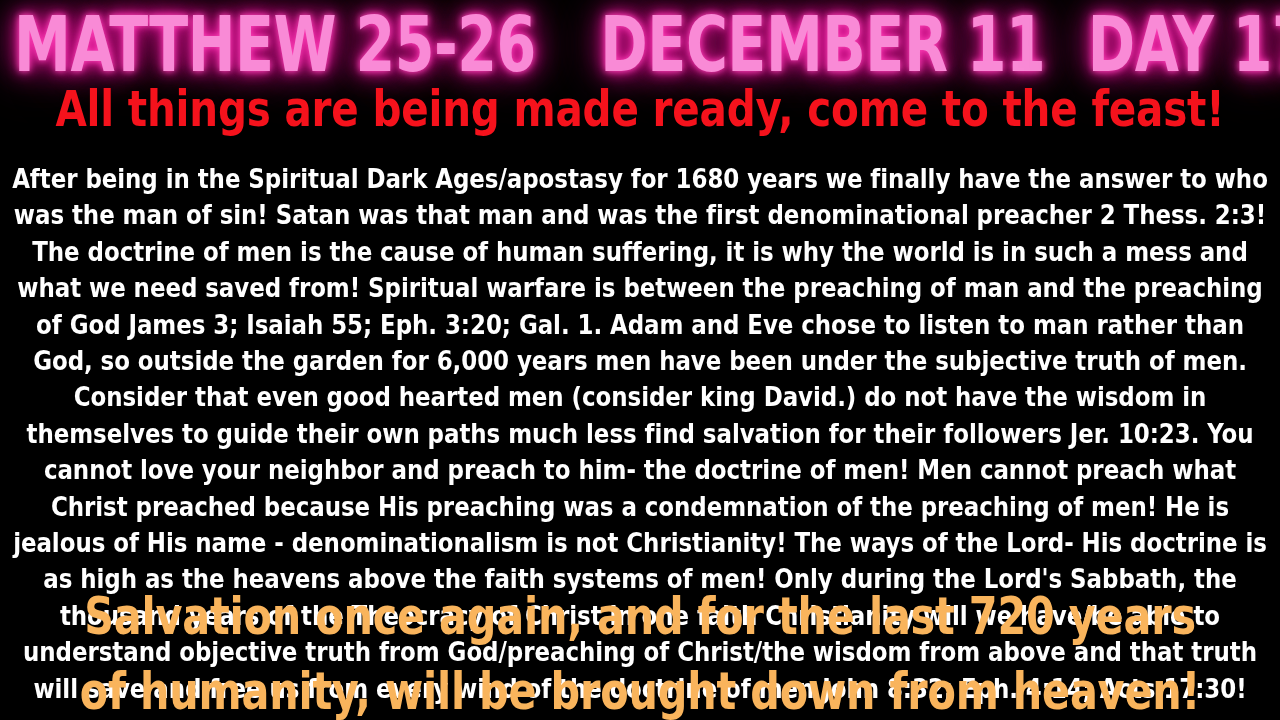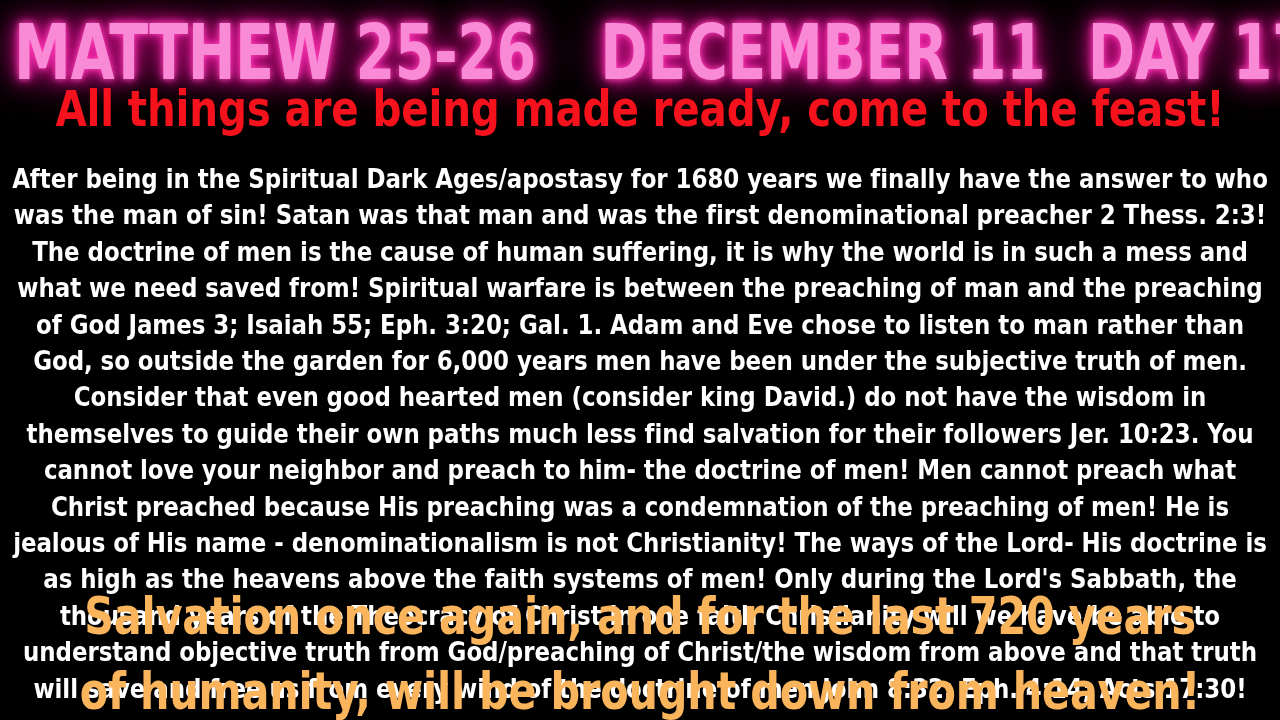--- a/index.html
+++ b/index.html
@@ -25,21 +25,21 @@
 
   
   .header-row {
     position: absolute;
     top: 2px;
     left: 0;
     width: 1280px;
     height: 84px;
     display: flex;
     flex-direction: row;
-    align-items: flex-end;
+    align-items: flex-start;
     justify-content: space-between;
     padding: 0 8px 0 14px;
     box-sizing: border-box;
   }
 
   .header-seg {
     font-family: "DejaVu Sans Condensed", "Liberation Sans Narrow", "Liberation Sans", sans-serif;
     font-weight: 700;
     font-size: 69px;
     line-height: 76px;

